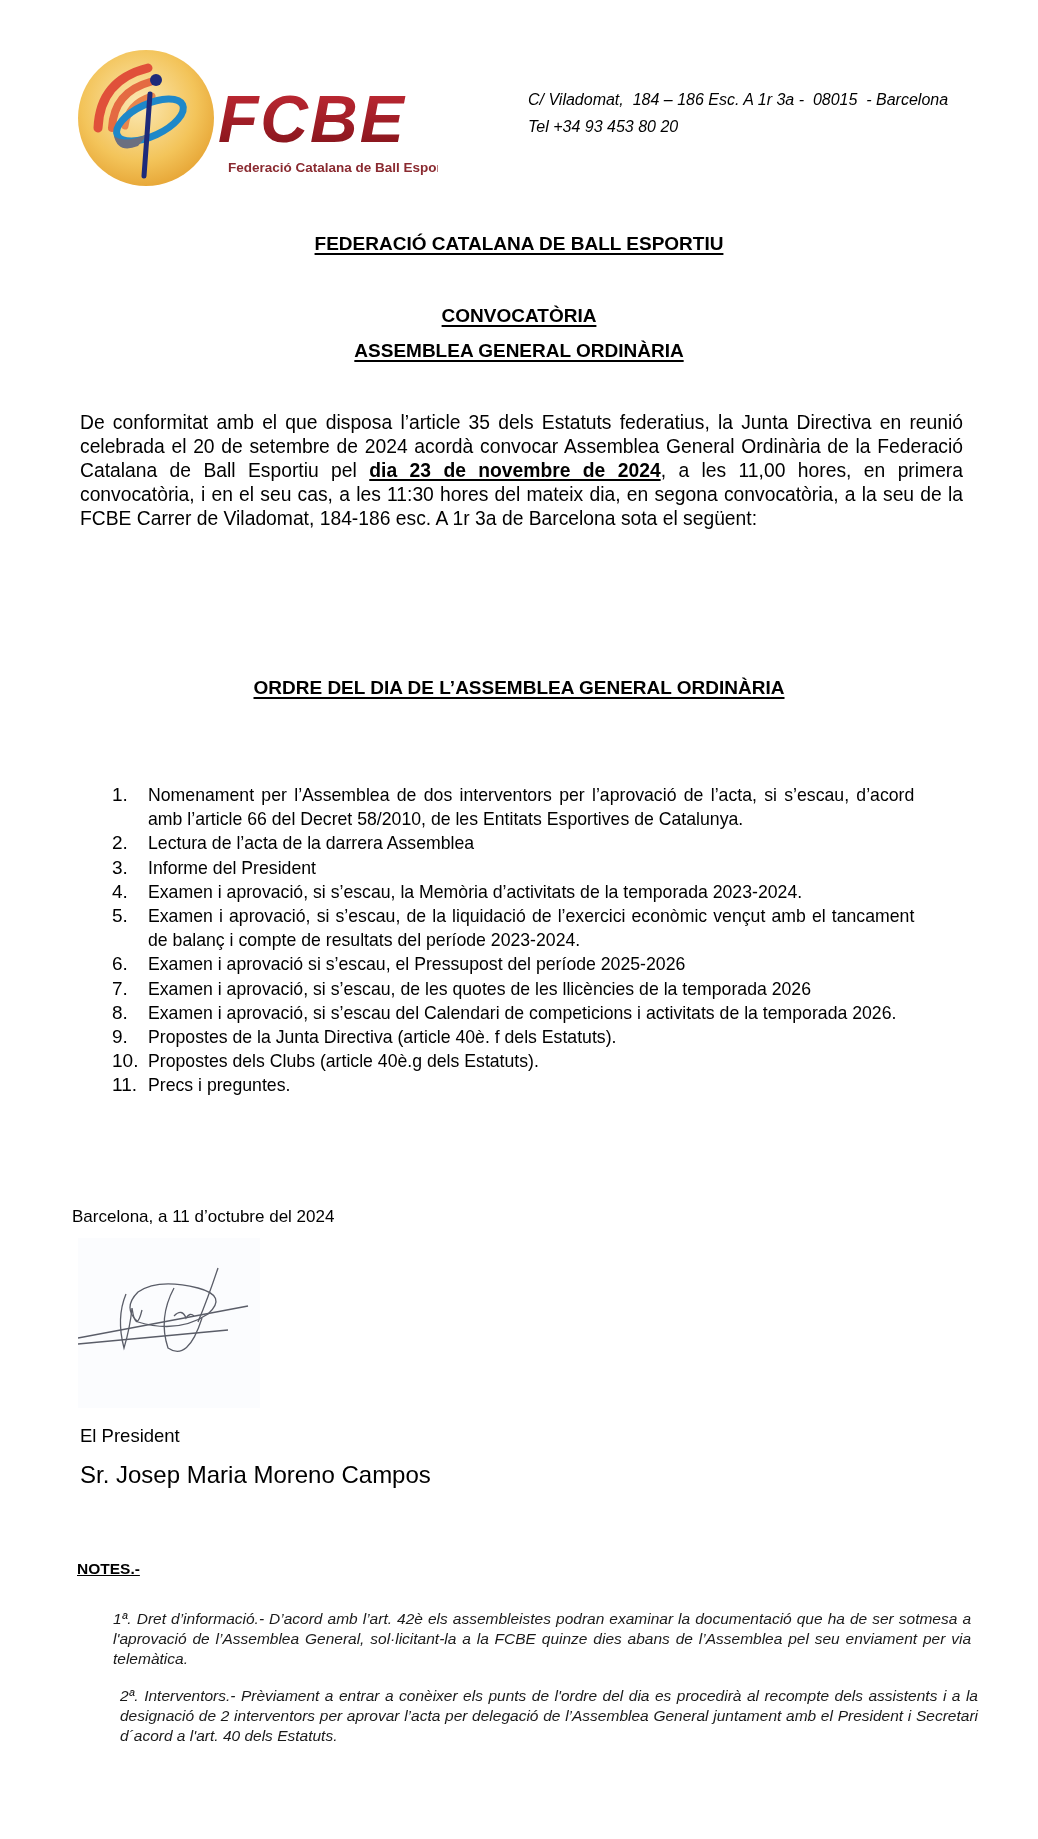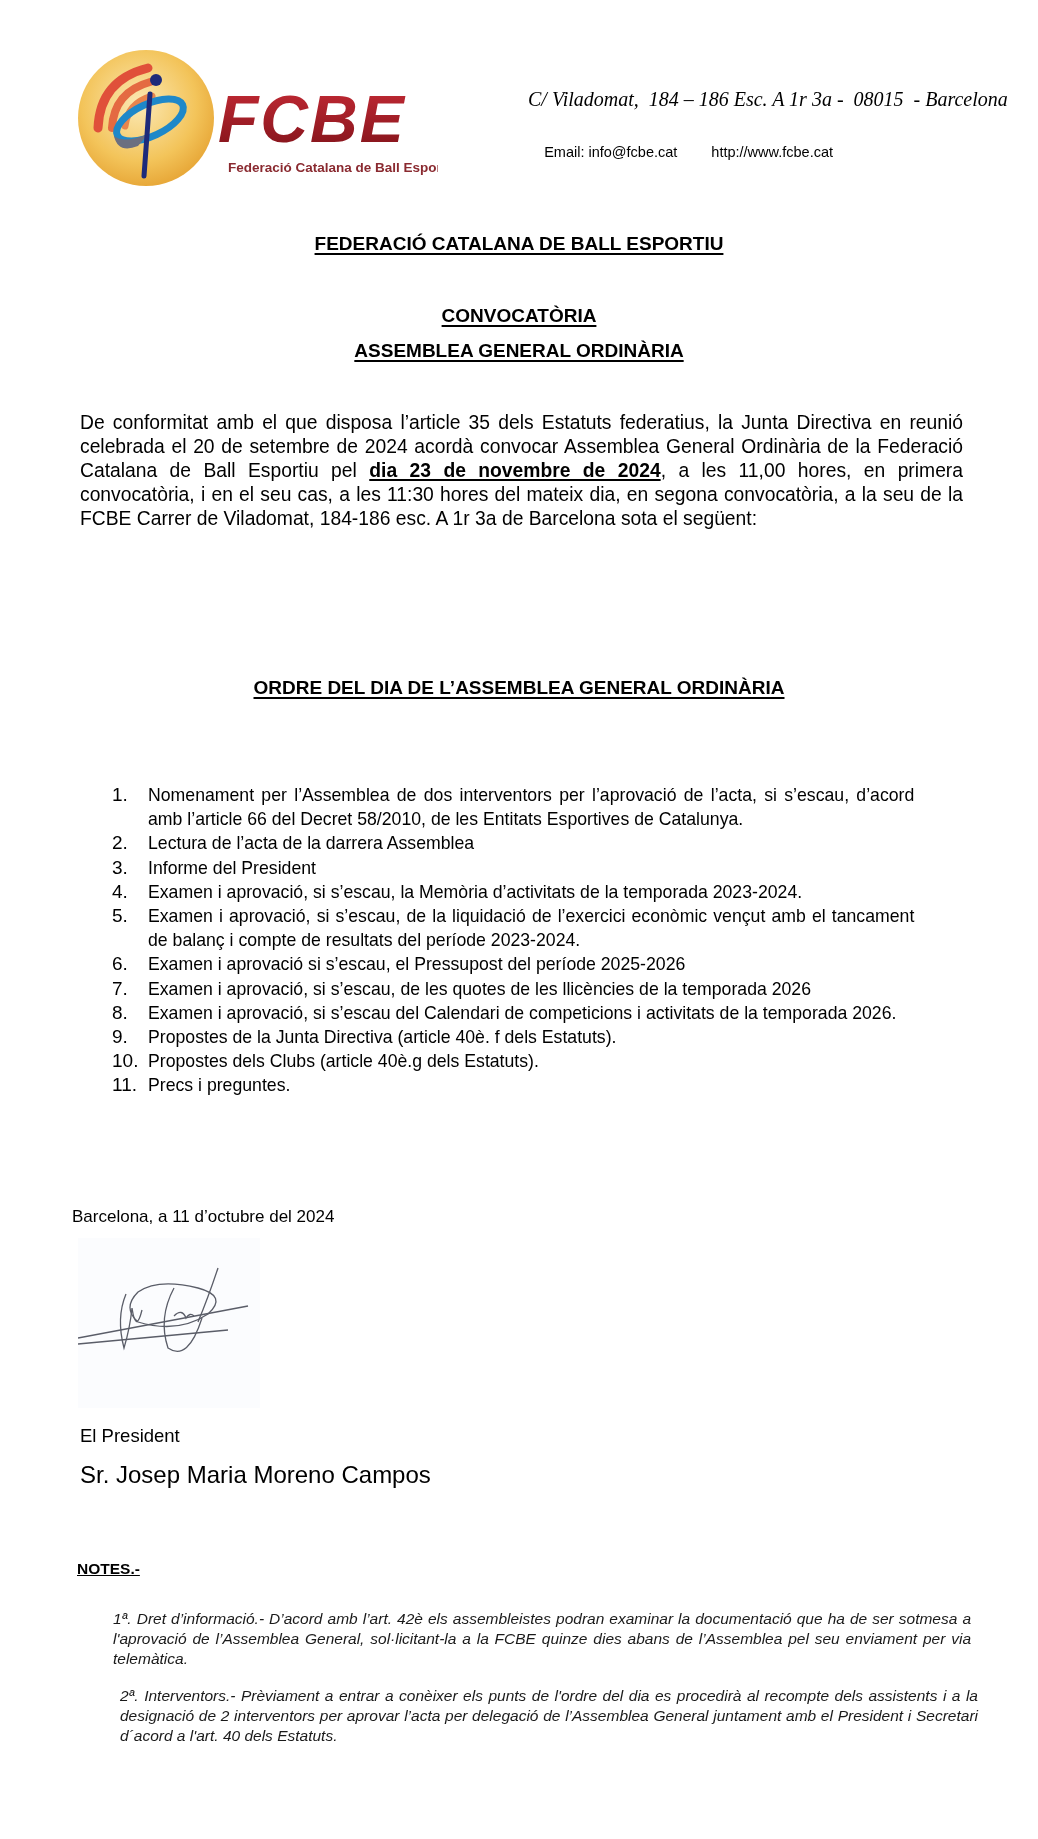--- a/index.html
+++ b/index.html
@@ -2,21 +2,21 @@
 <html><head>
 <meta charset="utf-8">
 <style>
   html, body { margin: 0; padding: 0; background: #ffffff; }
   body { width: 1038px; height: 1839px; position: relative; overflow: hidden; color: #000; font-family: "Liberation Sans", sans-serif; }
   .abs { position: absolute; }
 
   
   .logo { left: 78px; top: 50px; width: 360px; height: 138px; text-align: center; }
   .contact { left: 528px; top: 86px; width: 460px; }
-  .contact .ser { font-family: Liberation Serif, serif; font-style: italic; font-size: 20px; line-height: 27px; white-space: pre; }
+  .contact .ser { font-family: Liberation Sans, sans-serif; font-style: italic; font-size: 16px; line-height: 27px; white-space: pre; }
   .contact .san { font-family: "Liberation Sans", sans-serif; font-size: 14.5px; line-height: 26px; white-space: pre; }
 
   
   .title { left: 0; width: 1038px; text-align: center; font-weight: bold; font-size: 19px; text-decoration: underline; text-decoration-thickness: 2px; text-underline-offset: 3px; }
 
   
   .intro { left: 80px; top: 411px; width: 883px; font-size: 19.3px; line-height: 24px; text-align: justify; text-align-last: left; }
   .intro .hl { font-weight: bold; text-decoration: underline; text-decoration-thickness: 2px; text-underline-offset: 2px; }
 
   
@@ -61,23 +61,21 @@
     <path d="M60 96 Q40 104 36 86 Q46 94 70 84" fill="#6b6f80"></path>
     <path d="M72 44 L66 126" stroke="#1d2a7a" stroke-width="5" stroke-linecap="round"></path>
     <circle cx="78" cy="30" r="6" fill="#1d2a7a"></circle>
     <text x="140" y="92" font-family="Liberation Sans, sans-serif" font-size="66" font-style="italic" font-weight="bold" fill="url(#red)" letter-spacing="2">FCBE</text>
     <text x="150" y="122" font-family="Liberation Sans, sans-serif" font-size="13.5" font-weight="bold" fill="#8a2a30">Federació Catalana de Ball Esportiu</text>
   </svg>
 </div>
 
 <div class="abs contact">
   <div class="ser">C/ Viladomat,  184 – 186 Esc. A 1r 3a -  08015  - Barcelona</div>
-  <div class="san">
-    <span>Email: info@fcbe.cat</span><span style="display:inline-block;width:34px"></span><span>http://www.fcbe.cat</span>
-  </div>
+  <div class="ser">Tel +34 93 453 80 20</div>
 </div>
 
 <div class="abs title" style="top:233px">FEDERACIÓ CATALANA DE BALL ESPORTIU</div>
 <div class="abs title" style="top:305px">CONVOCATÒRIA</div>
 <div class="abs title" style="top:340px">ASSEMBLEA GENERAL ORDINÀRIA</div>
 
 <p class="abs intro" style="margin:0"><span>De conformitat amb el que disposa l’article 35 dels Estatuts federatius, la Junta Directiva en reunió  celebrada el 20  de setembre  de 2024 acordà convocar Assemblea General Ordinària de la Federació Catalana de Ball Esportiu pel </span><span class="hl">dia 23 de novembre de 2024</span><span>, a les  11,00 hores, en primera convocatòria, i en el seu cas, a les 11:30 hores del mateix dia, en segona convocatòria, a la seu de la FCBE Carrer de Viladomat, 184-186 esc. A 1r 3a de Barcelona sota el següent:</span></p>
 
 <div class="abs title" style="top:677px">ORDRE DEL DIA DE L’ASSEMBLEA GENERAL ORDINÀRIA</div>
 

